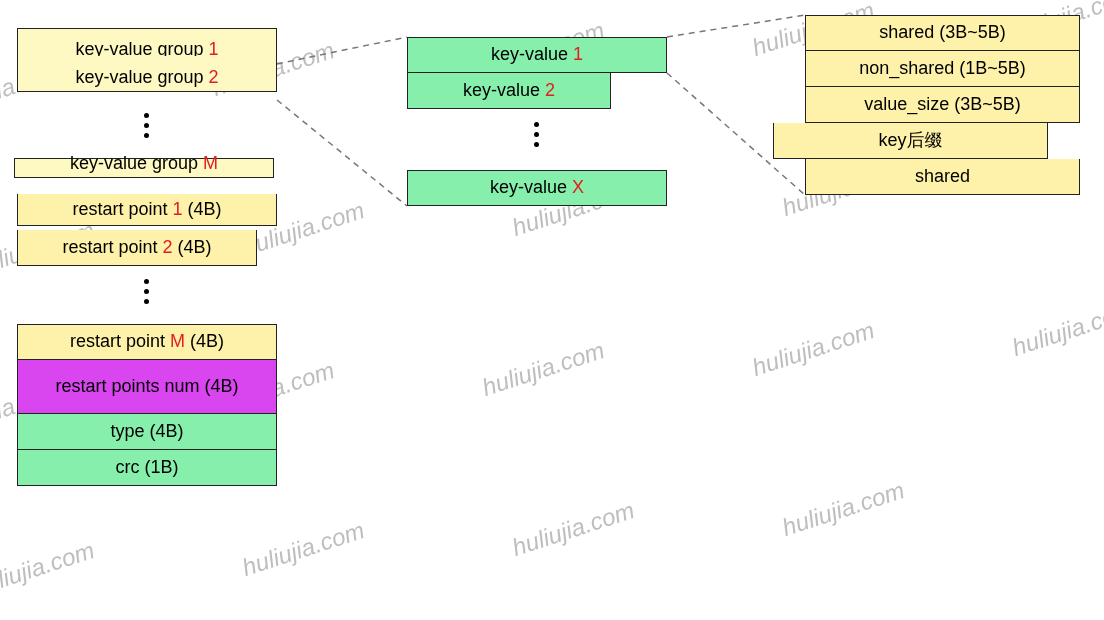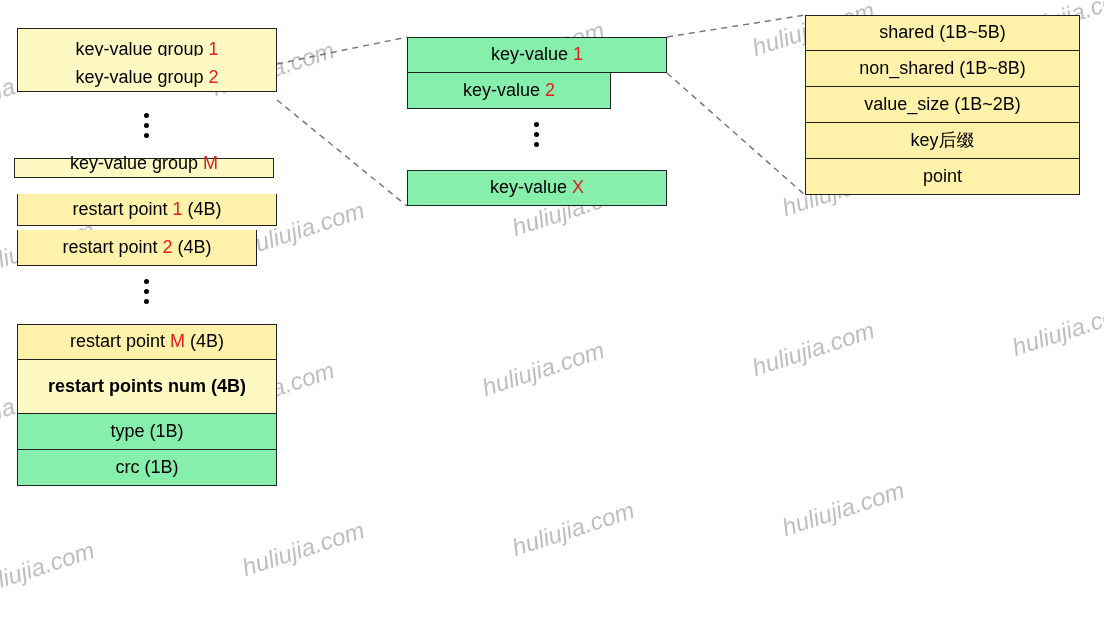--- a/index.html
+++ b/index.html
@@ -19,21 +19,21 @@
     align-items: center;
     justify-content: center;
     font-size: 18px;
     font-weight: 500;
     text-align: center;
     line-height: 1.2;
     padding: 2px 6px;
   }
   .pink   { background: #fef9c3; align-items: flex-end; }
   .yellow { background: #fef1a9; }
-  .green  { background: #fef9c3; font-weight: bold; }
+  .green  { background: #d946ef; }
   .blue   { background: #86efac; }
   .red    { color: #e02020; }
   .vdots {
     position: absolute;
     display: flex;
     flex-direction: column;
     align-items: center;
     gap: 5px;
   }
   .vdots span {
@@ -120,21 +120,21 @@
     <span></span>
   </div>
 
 <div class="cell yellow" style="left:17px;top:324px;width:260px;height:36px">
   <span><span>restart point </span><span class="red">M</span><span> (4B)</span></span>
 </div>
 <div class="cell green" style="left:17px;top:360px;width:260px;height:54px;border-top:none">
   <span>restart points num (4B)</span>
 </div>
 <div class="cell blue" style="left:17px;top:414px;width:260px;height:36px;border-top:none">
-  <span>type (1B)</span>
+  <span>type (4B)</span>
 </div>
 <div class="cell blue" style="left:17px;top:450px;width:260px;height:36px;border-top:none">
   <span>crc (1B)</span>
 </div>
 
 <div class="cell blue" style="left:407px;top:37px;width:260px;height:36px">
   <span><span>key-value </span><span class="red">1</span></span>
 </div>
 <div class="cell blue" style="left:407px;top:73px;width:204px;height:36px;border-top:none">
   <span><span>key-value </span><span class="red">2</span></span>
@@ -144,26 +144,26 @@
     <span></span>
     <span></span>
     <span></span>
   </div>
 
 <div class="cell blue" style="left:407px;top:170px;width:260px;height:36px">
   <span><span>key-value </span><span class="red">X</span></span>
 </div>
 
 <div class="cell yellow" style="left:805px;top:15px;width:275px;height:36px">
-  <span>shared (1B~5B)</span>
+  <span>shared (3B~5B)</span>
 </div>
 <div class="cell yellow" style="left:805px;top:51px;width:275px;height:36px;border-top:none">
-  <span>non_shared (1B~8B)</span>
+  <span>non_shared (1B~5B)</span>
 </div>
 <div class="cell yellow" style="left:805px;top:87px;width:275px;height:36px;border-top:none">
-  <span>value_size (1B~2B)</span>
+  <span>value_size (3B~5B)</span>
 </div>
-<div class="cell yellow" style="left:805px;top:123px;width:275px;height:36px;border-top:none">
+<div class="cell yellow" style="left:773px;top:123px;width:275px;height:36px;border-top:none">
   <span>key后缀</span>
 </div>
 <div class="cell yellow" style="left:805px;top:159px;width:275px;height:36px;border-top:none">
-  <span>point</span>
+  <span>shared</span>
 </div>
 
 </body></html>

